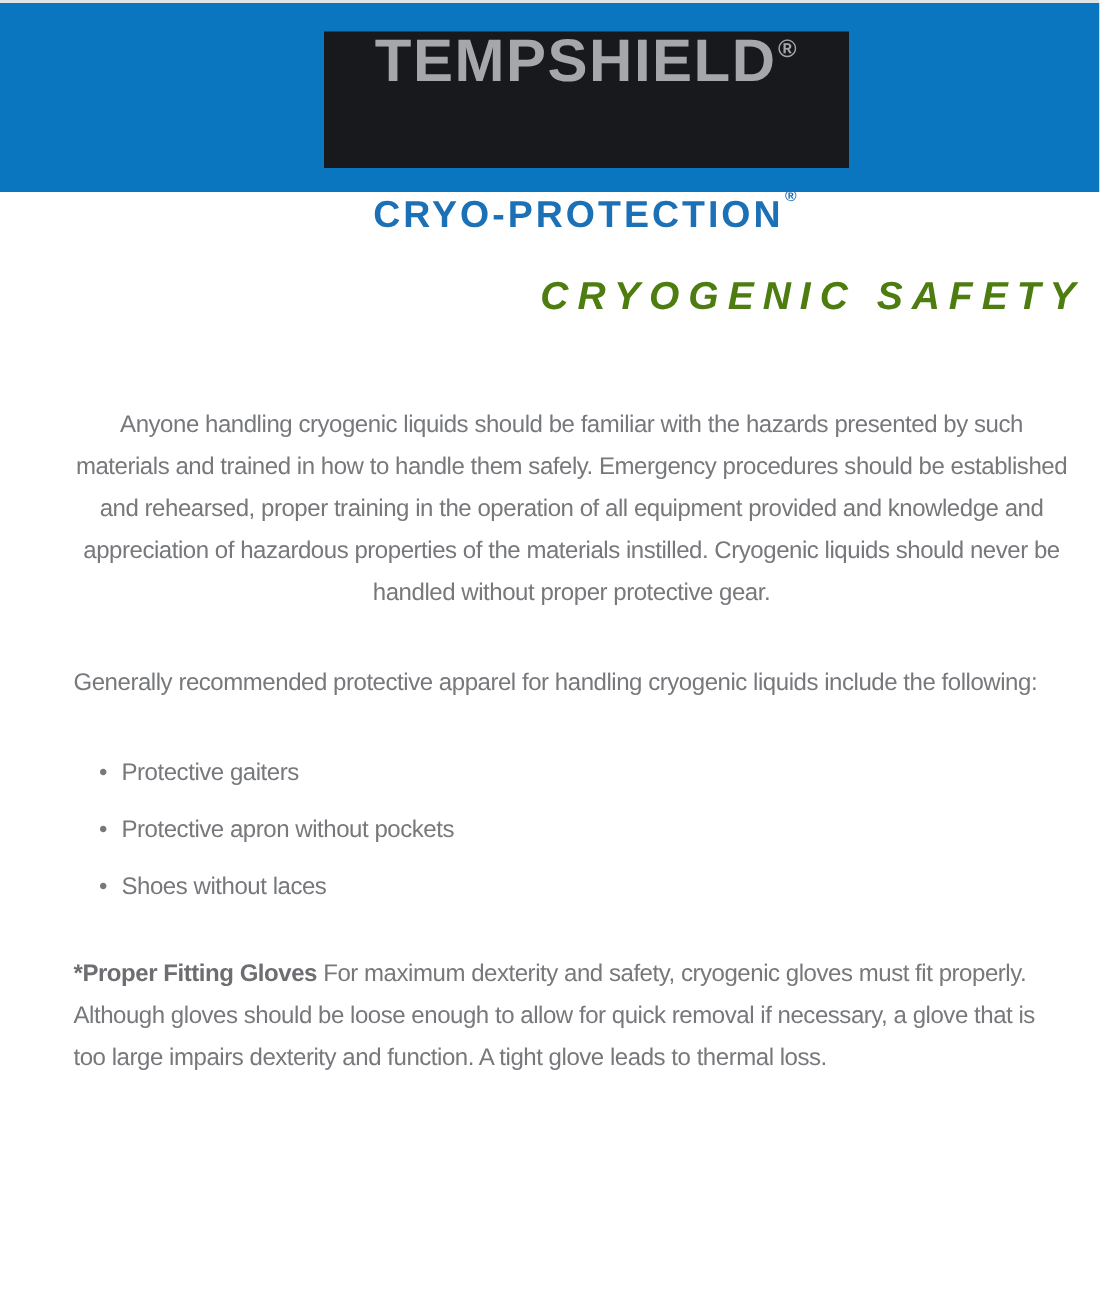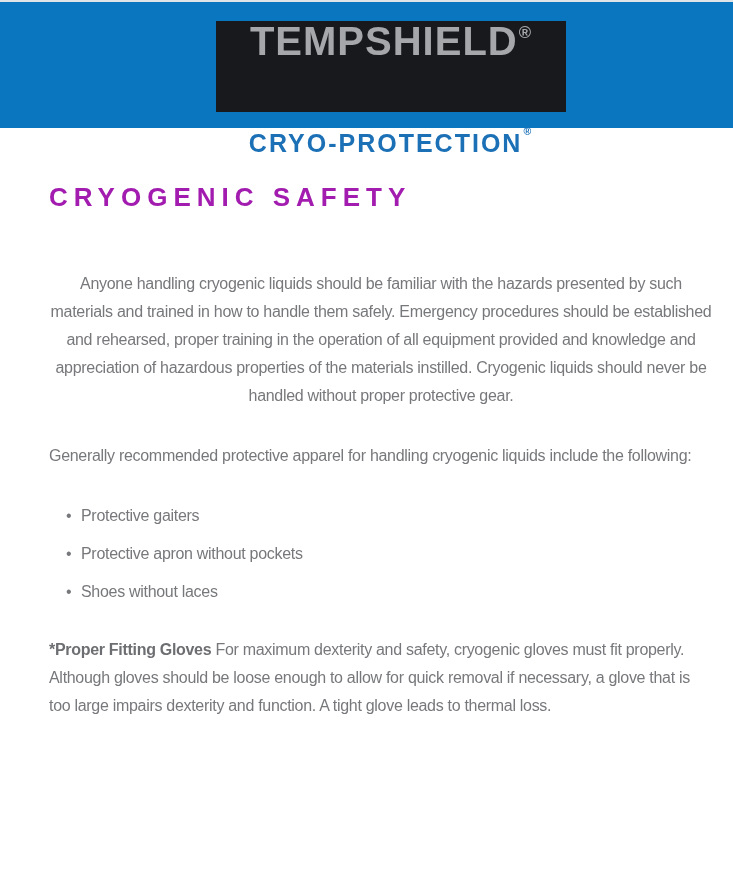--- a/index.html
+++ b/index.html
@@ -71,26 +71,27 @@
     font-weight: bold;
   }
 
   
   .content {
     padding-left: 49px;
     padding-right: 10px;
   }
   .page-title {
     margin-top: 52px;
-    text-align: left;
-    color: #a21caf;
+    text-align: right;
+    color: #4d7c0f;
     font-size: 26px;
     font-weight: bold;
     letter-spacing: 6px;
     line-height: 34px;
+    font-style: italic;
   }
   .body-text {
     color: #77787b;
     font-size: 16px;
     letter-spacing: -0.3px;
     line-height: 28px;
     max-width: 664px;
   }
   .para-intro { margin-top: 56px; text-align: center; }
   .para-recommend { margin-top: 32px; }

